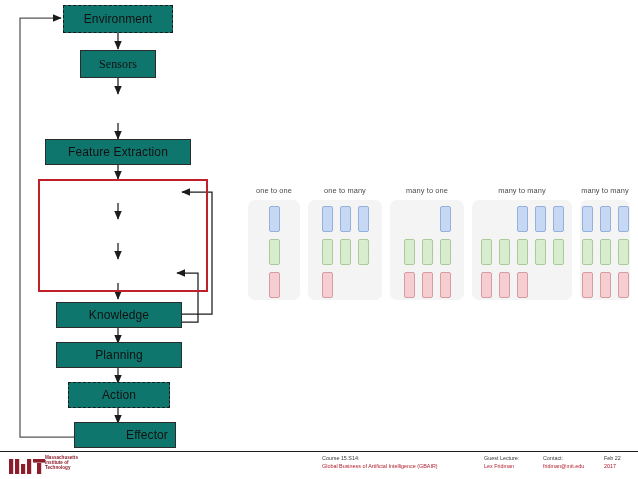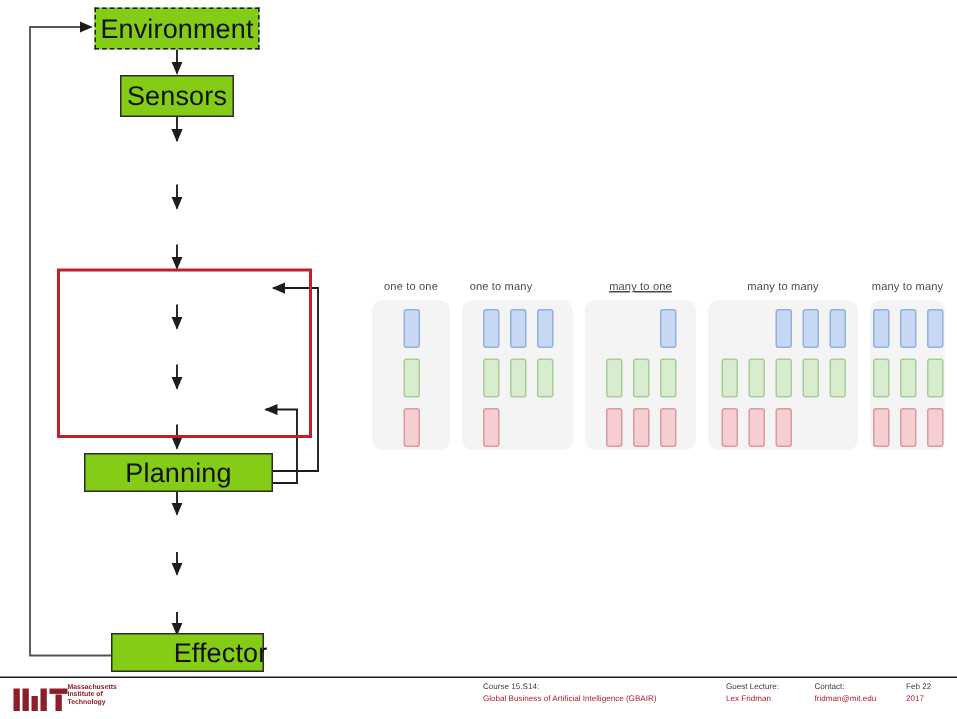--- a/index.html
+++ b/index.html
@@ -10,23 +10,23 @@
     overflow:hidden;
     position:relative;
   }
   #slide{position:absolute;left:0;top:0;width:638px;height:479px;}
 
   
   #flow{position:absolute;left:0;top:0;width:250px;height:445px;}
   .fbox{
     position:absolute;
     box-sizing:border-box;
-    background:#84cc16;
+    background:#0f766e;
     display:flex;align-items:center;justify-content:center;
-    font-size:18px;color:#111111;
+    font-size:12px;color:#111111;
     white-space:nowrap;
     letter-spacing:0.1px;
   }
   .fbox.solid{border:1.3px solid #2b2b2b;}
   .fbox.dashed{border:1.5px dashed #1a1a1a;}
   #redbox{
     position:absolute;
     border:2.2px solid #c0202a;
     background:transparent;
     box-sizing:border-box;
@@ -108,22 +108,25 @@
       <path d="M182,314 L212,314 L212,192 L182,192" stroke="#1c1c1c" stroke-width="1.25" fill="none" marker-end="url(#ah)"></path>
 
       <path d="M182,322 L198,322 L198,273 L177,273" stroke="#1c1c1c" stroke-width="1.25" fill="none" marker-end="url(#ah)"></path>
 
       <path d="M74,437 L20,437 L20,18 L61,18" stroke="#555555" stroke-width="1.25" fill="none" marker-end="url(#ah)"></path>
     </svg>
 
     <div id="redbox" style="left:38px;top:179px;width:170px;height:113px;"></div>
 
     <div class="fbox dashed" style="left:63px;top:5px;width:110px;height:28px;">Environment</div>
-    <div class="fbox solid" style="left:80px;top:50px;width:76px;height:28px;">Sensors</div>
-    <div class="fbox solid" style="left:56px;top:302px;width:126px;height:26px;">Planning</div>
+    <div class="fbox solid" style="left:80px;top:50px;width:76px;height:28px;font-family:Liberation Serif, serif;">Sensors</div>
+    <div class="fbox solid" style="left:45px;top:139px;width:146px;height:26px;">Feature Extraction</div>
+    <div class="fbox solid" style="left:56px;top:302px;width:126px;height:26px;">Knowledge</div>
+    <div class="fbox solid" style="left:56px;top:342px;width:126px;height:26px;">Planning</div>
+    <div class="fbox dashed" style="left:68px;top:382px;width:102px;height:26px;">Action</div>
     <div class="fbox solid" style="left:74px;top:422px;width:102px;height:26px;padding-left:44px;">Effector</div>
   </div>
 
   <div id="rnn">
     <svg id="rnnsvg" viewBox="0 0 382 118">
       <defs>
         <marker id="ra" markerWidth="5" markerHeight="5" refX="4" refY="2" orient="auto">
           <path d="M0,0 L4,2 L0,4 z" fill="#cc3333"></path>
         </marker>
         <marker id="ba" markerWidth="5" markerHeight="5" refX="4" refY="2" orient="auto">
@@ -168,30 +171,30 @@
           <line x1="363.5" y1="66" x2="368.5" y2="66" stroke="#7aa86a" stroke-width="0.9" marker-end="url(#ga)"></line>
         </g>
     </svg>
     <div id="panelholder">
         <div class="panel" style="left: 0px; width: 52px;"></div>
         <div class="plabel" style="left: 0px; width: 52px;">one to one</div>
         <div class="cell cin" style="left: 20.5px; top: 86px;"></div>
         <div class="cell chid" style="left: 20.5px; top: 53px;"></div>
         <div class="cell cout" style="left: 20.5px; top: 20px;"></div>
         <div class="panel" style="left: 60px; width: 74px;"></div>
-        <div class="plabel" style="left: 49px; width: 74px; text-align: center;">one to many</div>
+        <div class="plabel" style="left: 60px; width: 74px; text-align: center;">one to many</div>
         <div class="cell cin" style="left: 73.5px; top: 86px;"></div>
         <div class="cell chid" style="left: 73.5px; top: 53px;"></div>
         <div class="cell chid" style="left: 91.5px; top: 53px;"></div>
         <div class="cell chid" style="left: 109.5px; top: 53px;"></div>
         <div class="cell cout" style="left: 73.5px; top: 20px;"></div>
         <div class="cell cout" style="left: 91.5px; top: 20px;"></div>
         <div class="cell cout" style="left: 109.5px; top: 20px;"></div>
         <div class="panel" style="left: 142px; width: 74px;"></div>
-        <div class="plabel" style="left: 142px; width: 74px; text-decoration: underline;">many to one</div>
+        <div class="plabel" style="left: 142px; width: 74px;">many to one</div>
         <div class="cell cin" style="left: 155.5px; top: 86px;"></div>
         <div class="cell cin" style="left: 173.5px; top: 86px;"></div>
         <div class="cell cin" style="left: 191.5px; top: 86px;"></div>
         <div class="cell chid" style="left: 155.5px; top: 53px;"></div>
         <div class="cell chid" style="left: 173.5px; top: 53px;"></div>
         <div class="cell chid" style="left: 191.5px; top: 53px;"></div>
         <div class="cell cout" style="left: 191.5px; top: 20px;"></div>
         <div class="panel" style="left: 224px; width: 100px;"></div>
         <div class="plabel" style="left: 224px; width: 100px;">many to many</div>
         <div class="cell cin" style="left: 232.5px; top: 86px;"></div>

